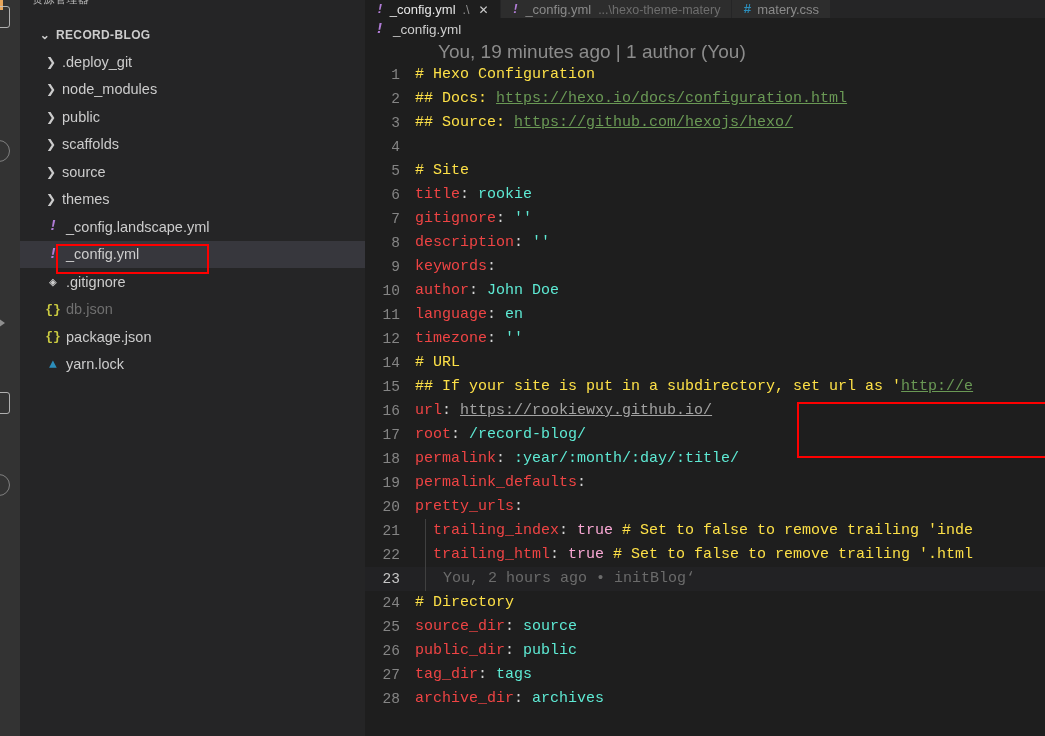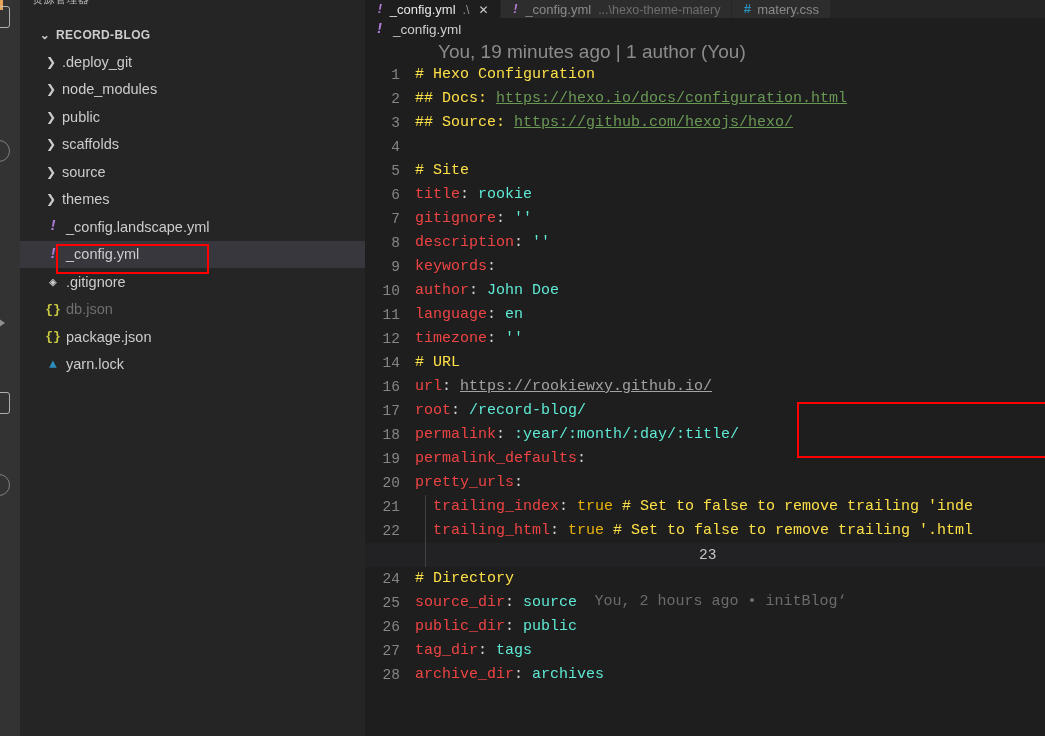--- a/index.html
+++ b/index.html
@@ -214,21 +214,21 @@
     font-size: 15px;
     line-height: 24px;
   }
   .cline {
     height: 24px;
     display: flex;
     align-items: center;
     position: relative;
     white-space: pre;
   }
-  .cline.cursor { background: #222224; flex-direction: column; }
+  .cline.cursor { background: #222224; }
   .gutter {
     width: 47px;
     flex: 0 0 47px;
     text-align: right;
     padding-right: 12px;
     color: #858585;
     font-size: 14.5px;
     user-select: none;
   }
   .cline.cursor .gutter { color: #c6c6c6; }
@@ -237,21 +237,21 @@
     left: 60px; top: 0;
     width: 1px; height: 24px;
     background: #404040;
   }
   .ctext { padding-left: 3px; }
 
   .t-com { color: #fde047; }
   .t-key { color: #ef4444; }
   .t-punc { color: #d4d4d4; }
   .t-str { color: #5eead4; }
-  .t-kw  { color: #eab308; }
+  .t-kw  { color: #f9a8d4; }
   .t-link { color: #6a9955; text-decoration: underline; }
   .t-strlink { color: #a3a3a3; text-decoration: underline; }
   .inline-blame {
     color: #6b6b6b;
     font-style: normal;
     padding-left: 28px;
     font-family: Liberation Mono, monospace;
   }
 </style>
 </head>
@@ -377,20 +377,21 @@
         <div class="cline"><span class="gutter">4</span><span class="ctext"></span></div>
         <div class="cline"><span class="gutter">5</span><span class="ctext"><span class="t-com"># Site</span></span></div>
         <div class="cline"><span class="gutter">6</span><span class="ctext"><span class="t-key">title</span><span class="t-punc">: </span><span class="t-str">rookie</span></span></div>
         <div class="cline"><span class="gutter">7</span><span class="ctext"><span class="t-key">gitignore</span><span class="t-punc">: </span><span class="t-str">''</span></span></div>
         <div class="cline"><span class="gutter">8</span><span class="ctext"><span class="t-key">description</span><span class="t-punc">: </span><span class="t-str">''</span></span></div>
         <div class="cline"><span class="gutter">9</span><span class="ctext"><span class="t-key">keywords</span><span class="t-punc">:</span></span></div>
         <div class="cline"><span class="gutter">10</span><span class="ctext"><span class="t-key">author</span><span class="t-punc">: </span><span class="t-str">John Doe</span></span></div>
         <div class="cline"><span class="gutter">11</span><span class="ctext"><span class="t-key">language</span><span class="t-punc">: </span><span class="t-str">en</span></span></div>
         <div class="cline"><span class="gutter">12</span><span class="ctext"><span class="t-key">timezone</span><span class="t-punc">: </span><span class="t-str">''</span></span></div>
         <div class="cline"><span class="gutter">14</span><span class="ctext"><span class="t-com"># URL</span></span></div>
+        <div class="cline"><span class="gutter">15</span><span class="ctext"><span class="t-com">## If your site is put in a subdirectory, set url as '</span><span class="t-link">http://e</span></span></div>
         <div class="cline"><span class="gutter">16</span><span class="ctext"><span class="t-key">url</span><span class="t-punc">: </span><span class="t-strlink">https://rookiewxy.github.io/</span></span></div>
         <div class="cline"><span class="gutter">17</span><span class="ctext"><span class="t-key">root</span><span class="t-punc">: </span><span class="t-str">/record-blog/</span></span></div>
         <div class="cline"><span class="gutter">18</span><span class="ctext"><span class="t-key">permalink</span><span class="t-punc">: </span><span class="t-str">:year/:month/:day/:title/</span></span></div>
         <div class="cline"><span class="gutter">19</span><span class="ctext"><span class="t-key">permalink_defaults</span><span class="t-punc">:</span></span></div>
         <div class="cline"><span class="gutter">20</span><span class="ctext"><span class="t-key">pretty_urls</span><span class="t-punc">:</span></span></div>
         <div class="cline"><span class="gutter">21</span><span class="ind-guide"></span><span class="ctext"><span class="t-key">  trailing_index</span><span class="t-punc">: </span><span class="t-kw">true</span><span class="t-com"> # Set to false to remove trailing 'inde</span></span></div>
         <div class="cline"><span class="gutter">22</span><span class="ind-guide"></span><span class="ctext"><span class="t-key">  trailing_html</span><span class="t-punc">: </span><span class="t-kw">true</span><span class="t-com"> # Set to false to remove trailing '.html</span></span></div>
         <div class="cline cursor"><span class="gutter">23</span><span class="ind-guide"></span><span class="ctext"><span class="inline-blame">You, 2 hours ago • initBlog‘</span></span></div>
         <div class="cline"><span class="gutter">24</span><span class="ctext"><span class="t-com"># Directory</span></span></div>
         <div class="cline"><span class="gutter">25</span><span class="ctext"><span class="t-key">source_dir</span><span class="t-punc">: </span><span class="t-str">source</span></span></div>

